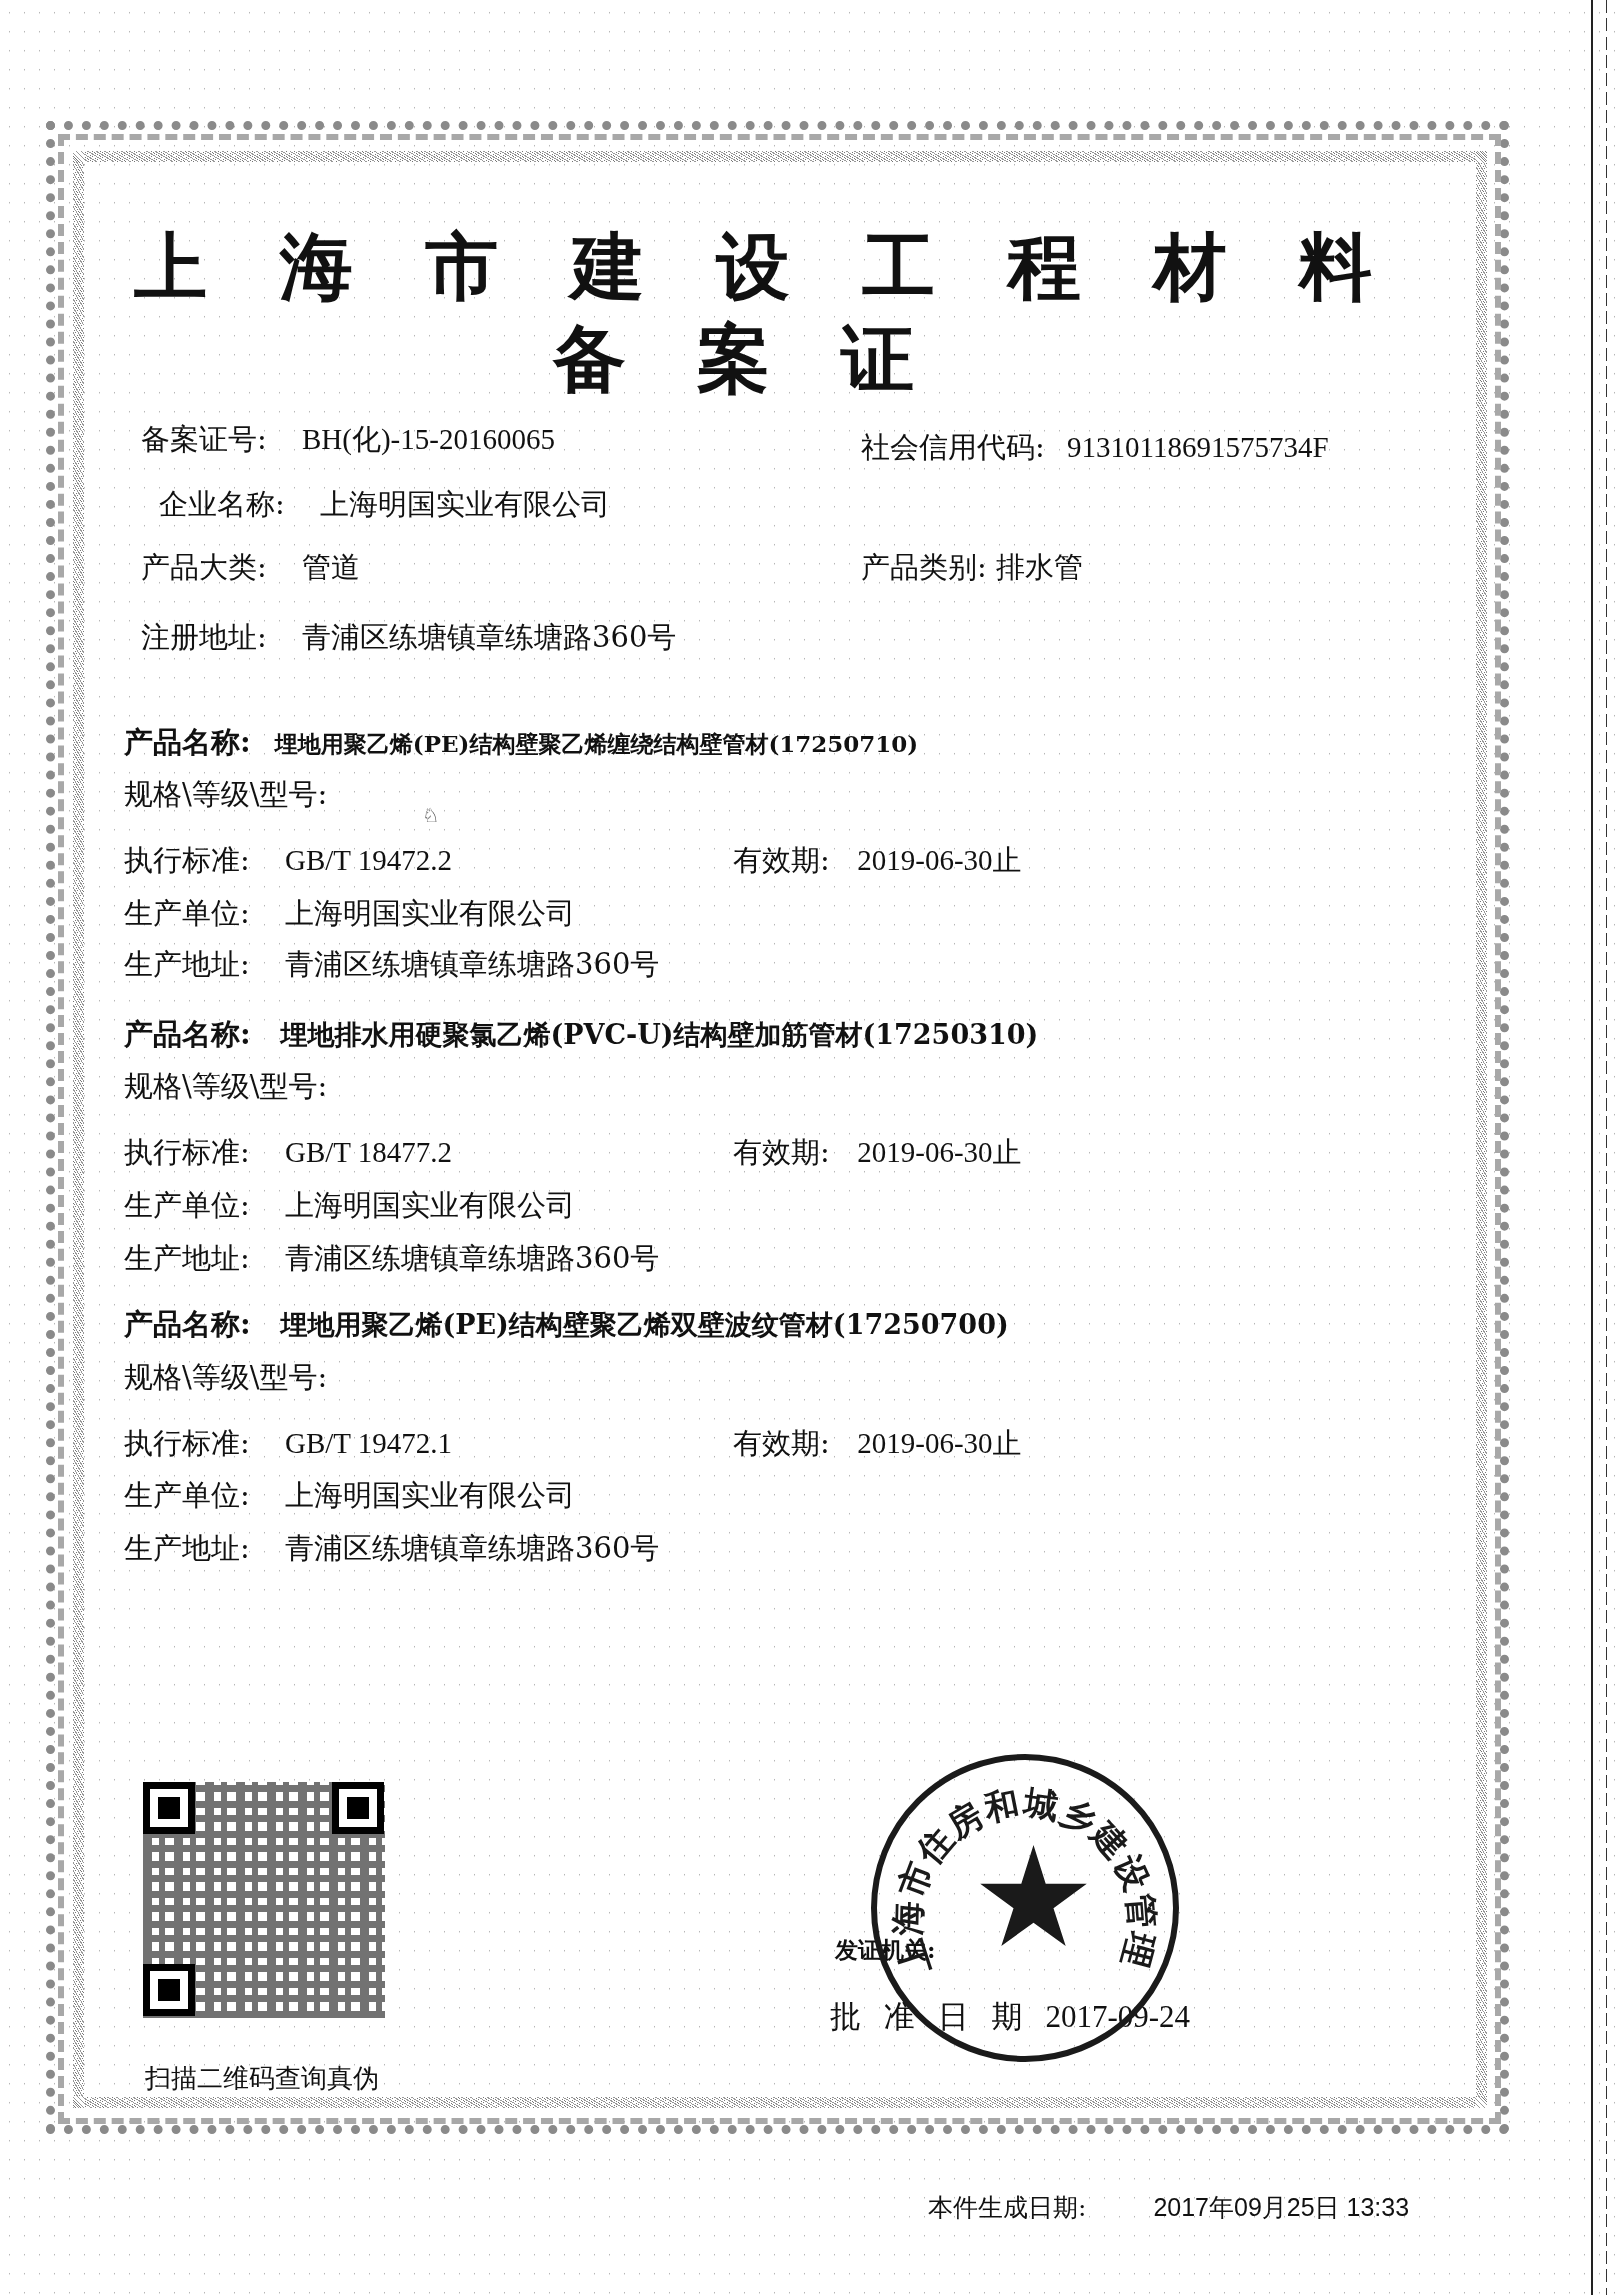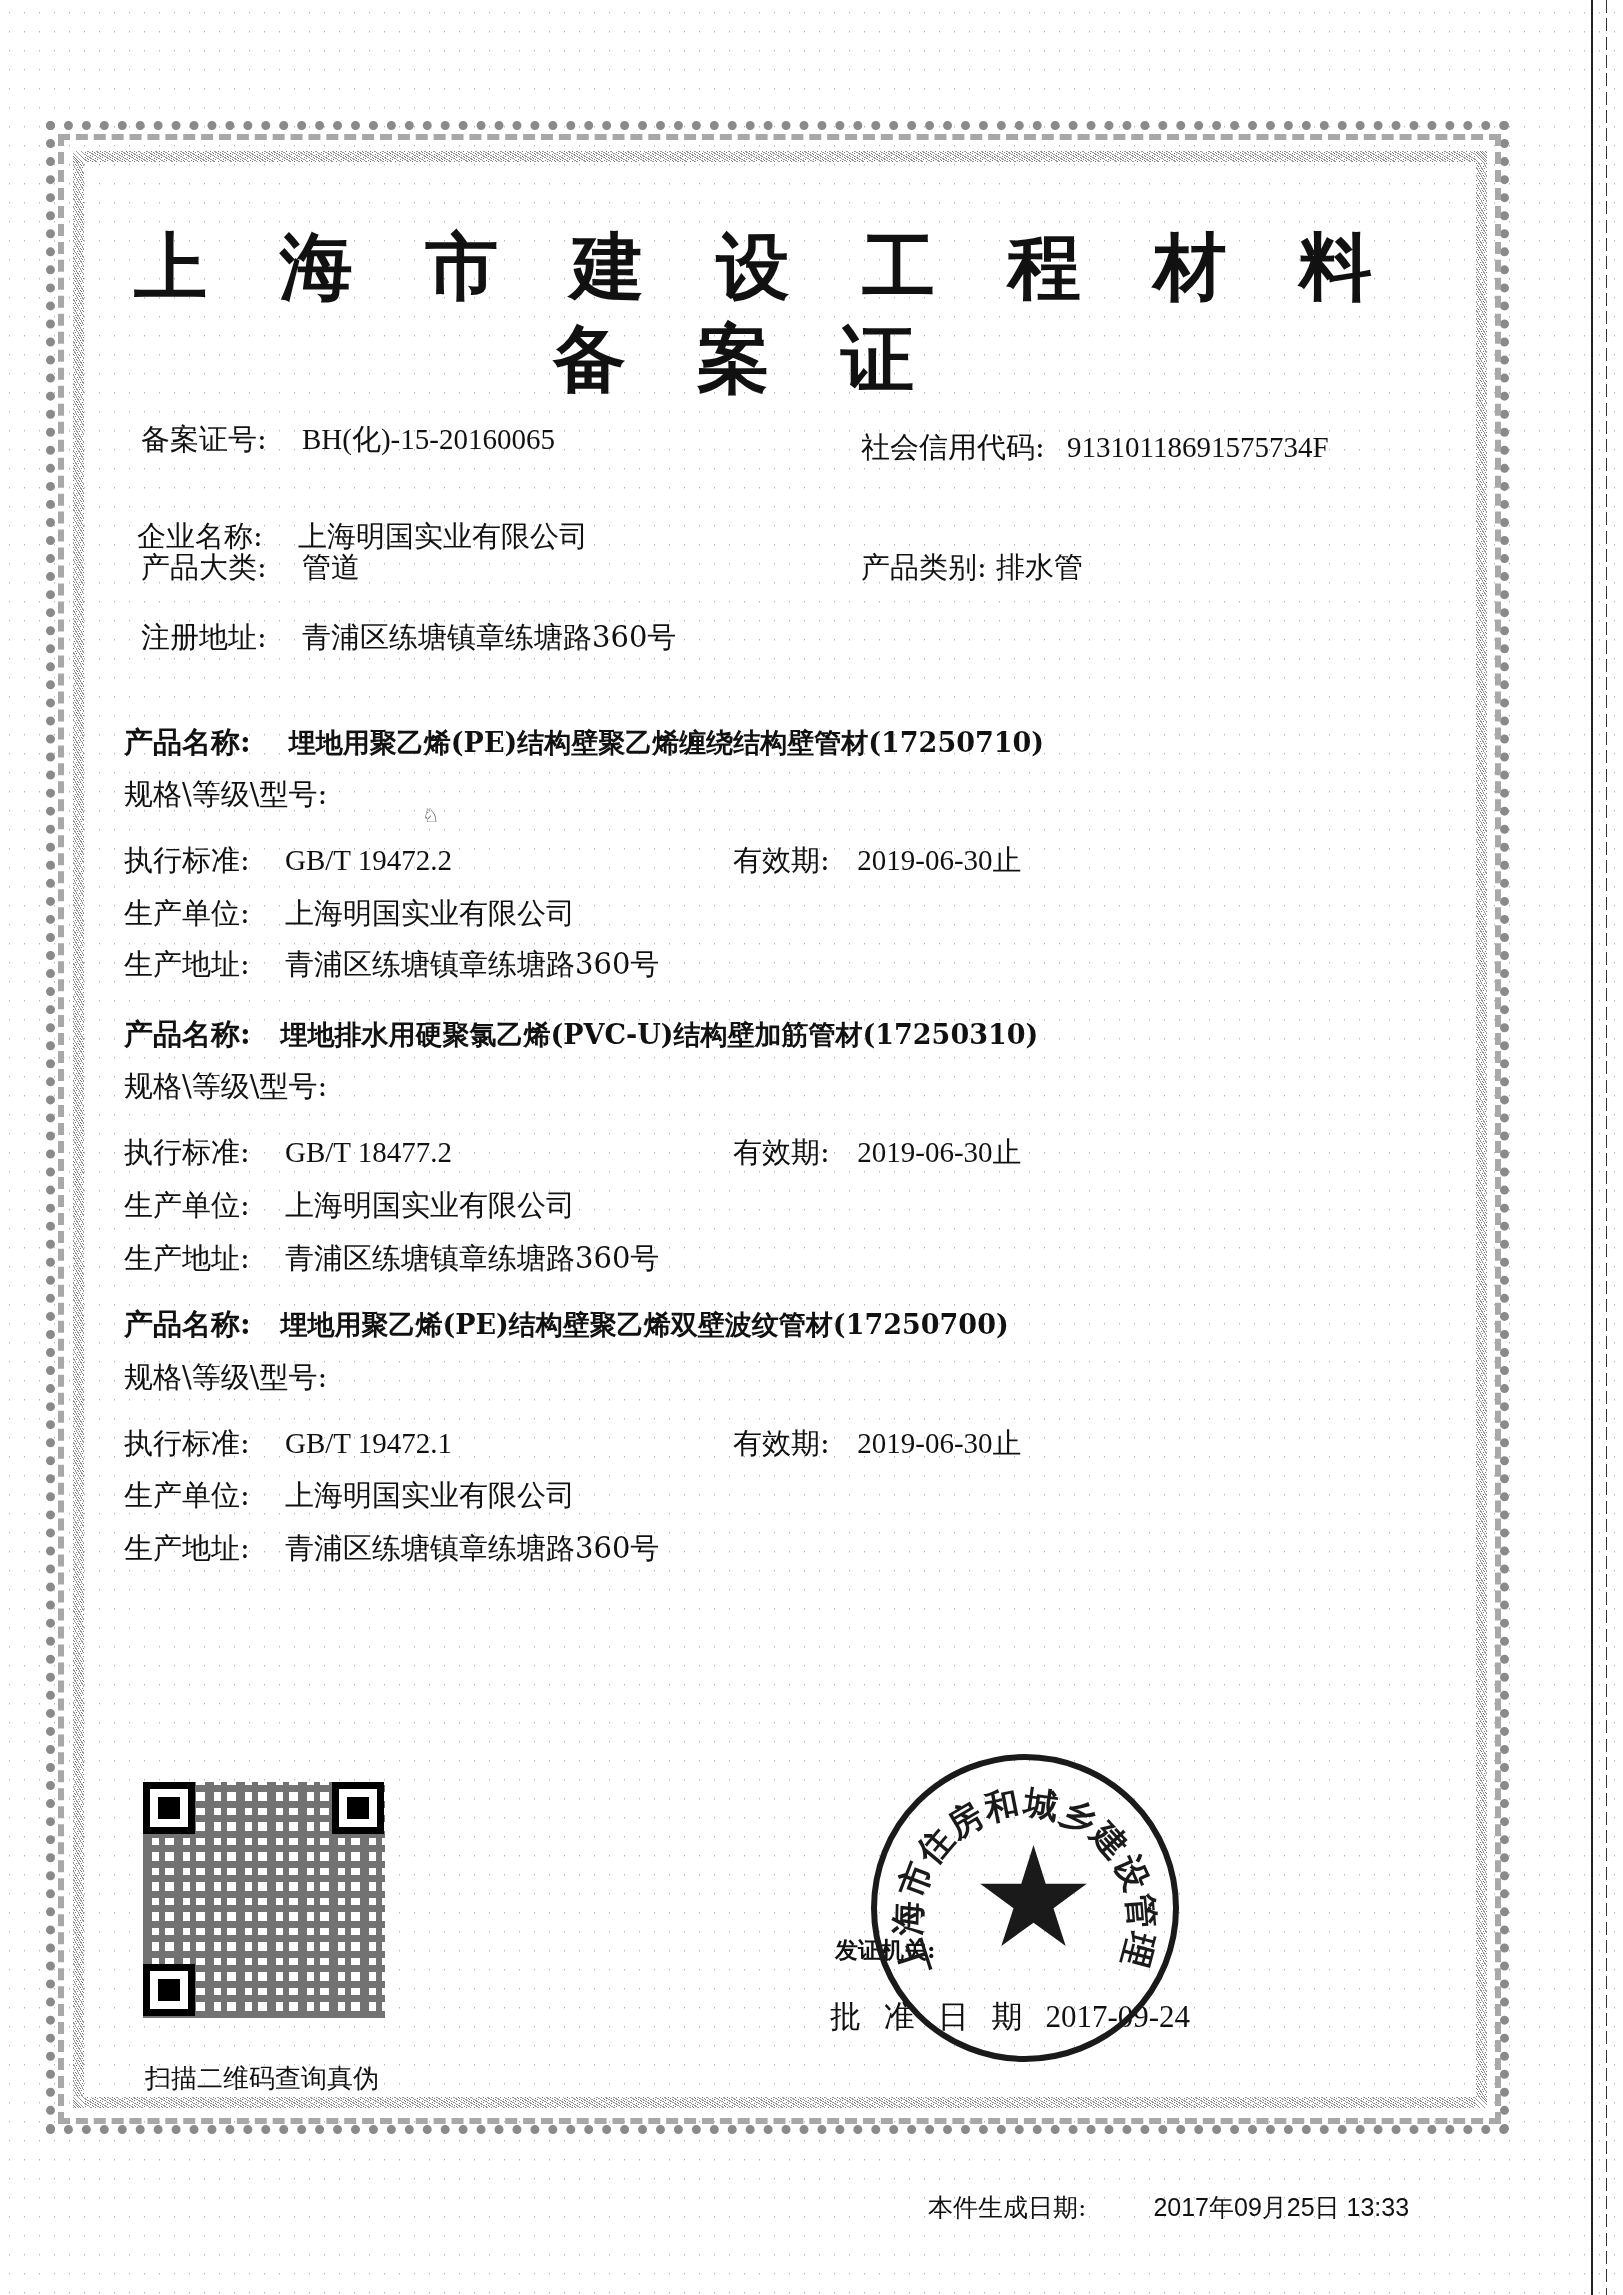--- a/index.html
+++ b/index.html
@@ -114,40 +114,40 @@
 </div>
 
 <div class="row" style="left:141px;top:425px;">
   <span class="lbl">备案证号:</span>
   <span class="val mono" style="margin-left:26px;">BH(化)-15-20160065</span>
 </div>
 <div class="row" style="left:861px;top:425px;margin-top:8px;">
   <span class="lbl">社会信用代码:</span>
   <span class="val mono" style="margin-left:13px;">91310118691575734F</span>
 </div>
-<div class="row" style="left:137px;top:490px;margin-top:32px;">
+<div class="row" style="left:159px;top:490px;">
   <span class="lbl">企业名称:</span>
   <span class="val" style="margin-left:26px;">上海明国实业有限公司</span>
 </div>
 <div class="row" style="left:141px;top:553px;">
   <span class="lbl">产品大类:</span>
   <span class="val" style="margin-left:26px;">管道</span>
 </div>
 <div class="row" style="left:861px;top:553px;">
   <span class="lbl">产品类别:</span>
   <span class="val">排水管</span>
 </div>
 <div class="row" style="left:141px;top:623px;">
   <span class="lbl">注册地址:</span>
   <span class="val" style="margin-left:26px;">青浦区练塘镇章练塘路360号</span>
 </div>
 
 <div class="row bold" style="left:124px;top:728px;">
   <span class="lbl">产品名称:</span>
-  <span class="val" style="margin-left:28px;font-size:27px;">埋地用聚乙烯(PE)结构壁聚乙烯缠绕结构壁管材(17250710)</span>
+  <span class="val" style="margin-left:14px;font-size:23px;">埋地用聚乙烯(PE)结构壁聚乙烯缠绕结构壁管材(17250710)</span>
 </div>
 <div class="row" style="left:124px;top:780px;">
   <span class="lbl">规格\等级\型号:</span>
   <span class="val"></span>
 </div>
 <div class="doodle">♘</div>
 <div class="row" style="left:124px;top:846px;">
   <span class="lbl">执行标准:</span>
   <span class="val mono" style="margin-left:26px;">GB/T 19472.2</span>
 </div>

